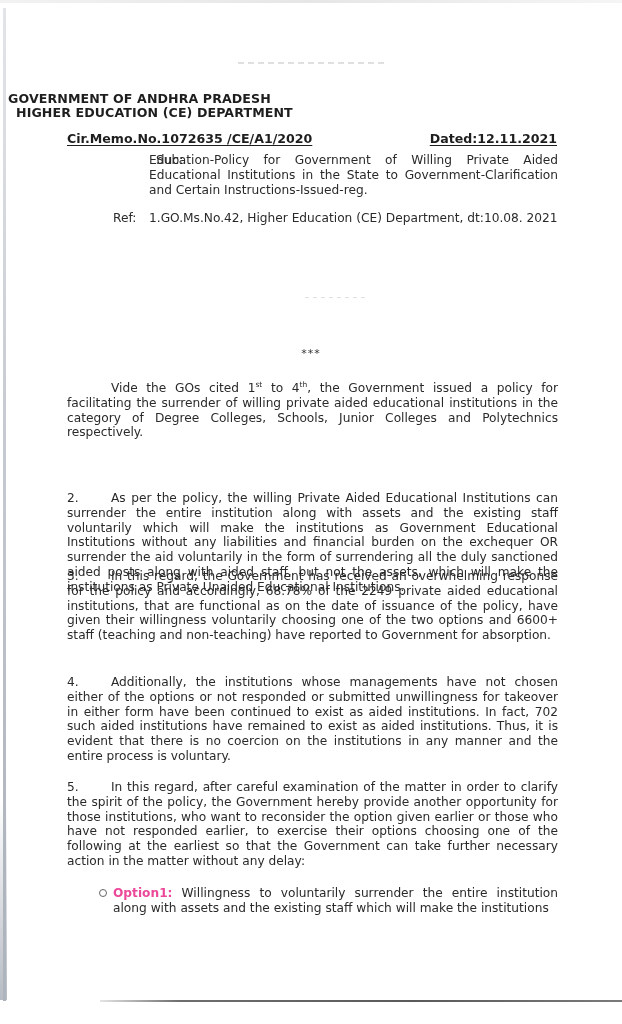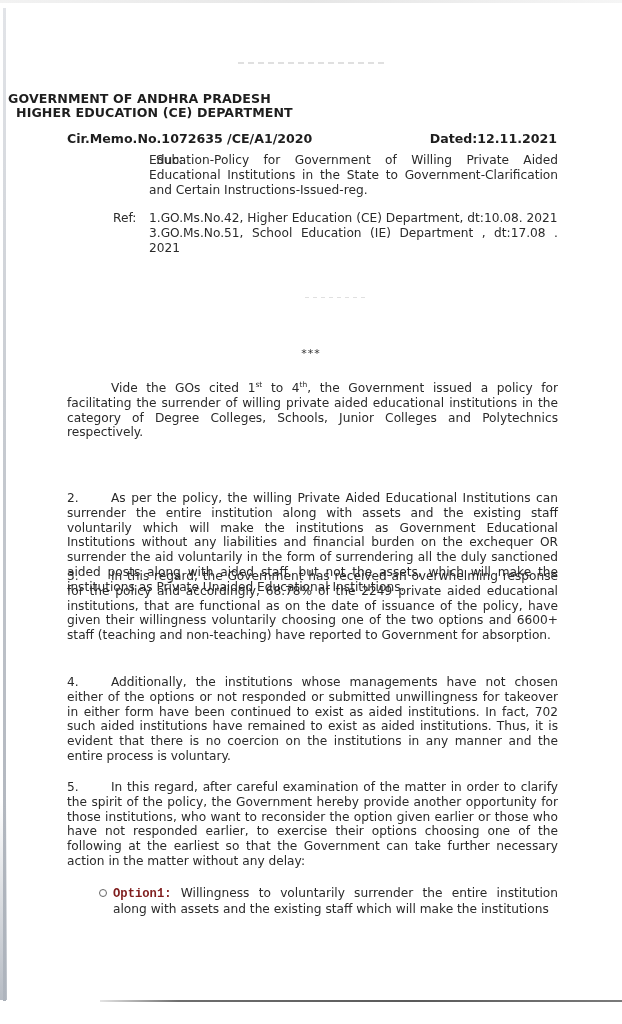--- a/index.html
+++ b/index.html
@@ -26,21 +26,21 @@
     opacity: 0.8;
   }
   .header {
     position: absolute; left: 8px; width: 622px; text-align: left;
     font-weight: bold; font-size: 12.6px; letter-spacing: 0.1px; color: #1e1e1e;
   }
   .h1 { top: 91px; }
   .h2 { top: 105px; padding-left: 8px; }
   .memo-no, .memo-date {
     position: absolute; top: 131px; font-weight: bold; font-size: 12.6px;
-    text-underline-offset: 2px; color: #1e1e1e;
+    text-decoration: underline; text-underline-offset: 2px; color: #1e1e1e;
   }
   .memo-no { left: 67px; }
   .memo-date { right: 65px; }
   .block {
     position: absolute; font-size: 12.2px; line-height: 14.8px; text-align: justify;
   }
   .label { position: absolute; font-size: 12.2px; line-height: 14.8px; }
   .sub-label { left: 113px; top: 153px; margin-left: 43px; }
   .sub-text { left: 149px; top: 153px; width: 409px; }
   .ref-label { left: 113px; top: 211px; }
@@ -60,21 +60,21 @@
   .num { display: inline-block; width: 44px; text-indent: 0; }
   sup { font-size: 7.5px; line-height: 0; vertical-align: 5px; }
   .option {
     position: absolute; left: 113px; top: 886px; width: 445px;
     font-size: 12.2px; line-height: 14.8px; text-align: justify;
   }
   .bullet {
     position: absolute; left: 99px; top: 889px; width: 6px; height: 6px;
     border: 1px solid #666; border-radius: 50%;
   }
-  .option-title { font-weight: bold; color: #7f1d1d; font-family: Liberation Mono, monospace; }
+  .option-title { font-weight: bold; color: #ec4899; }
   .bottom-rule {
     position: absolute; left: 100px; top: 1000px; width: 522px; height: 2px;
     background: linear-gradient(to right, rgba(120,120,120,0.2), #6e6e6e 15%, #5a5a5a 60%, #7a7a7a 100%);
   }
   .faint-mark2 {
     position: absolute; left: 305px; top: 297px; width: 60px; height: 1px;
     background: repeating-linear-gradient(to right, #e0e0e0 0 4px, transparent 4px 8px);
   }
 </style>
 </head>
@@ -90,21 +90,20 @@
 
 <div class="memo-no">Cir.Memo.No.1072635 /CE/A1/2020</div>
 <div class="memo-date">Dated:12.11.2021</div>
 
 <div class="label sub-label">Sub:</div>
 <div class="block sub-text">Education-Policy for Government of Willing Private Aided Educational Institutions in the State to Government-Clarification and Certain Instructions-Issued-reg.</div>
 
 <div class="label ref-label">Ref:</div>
 <div class="block ref-list">
   <div class="ref-item">1.GO.Ms.No.42, Higher Education (CE) Department, dt:10.08. 2021</div>
-  <div class="ref-item">3.GO.Ms.No.51, School Education (IE) Department , dt:17.08 . 2021</div>
 </div>
 <div class="faint-mark2"></div>
 
 <div class="stars">***</div>
 
 <div class="block para p1">
   <div class="line-first"><span>Vide the GOs cited 1</span><sup>st</sup><span> to 4</span><sup>th</sup><span>, the Government issued a policy for facilitating the surrender of willing private aided educational institutions in the category of Degree Colleges, Schools, Junior Colleges and Polytechnics respectively.</span></div>
 </div>
 
 <div class="block para p2">

